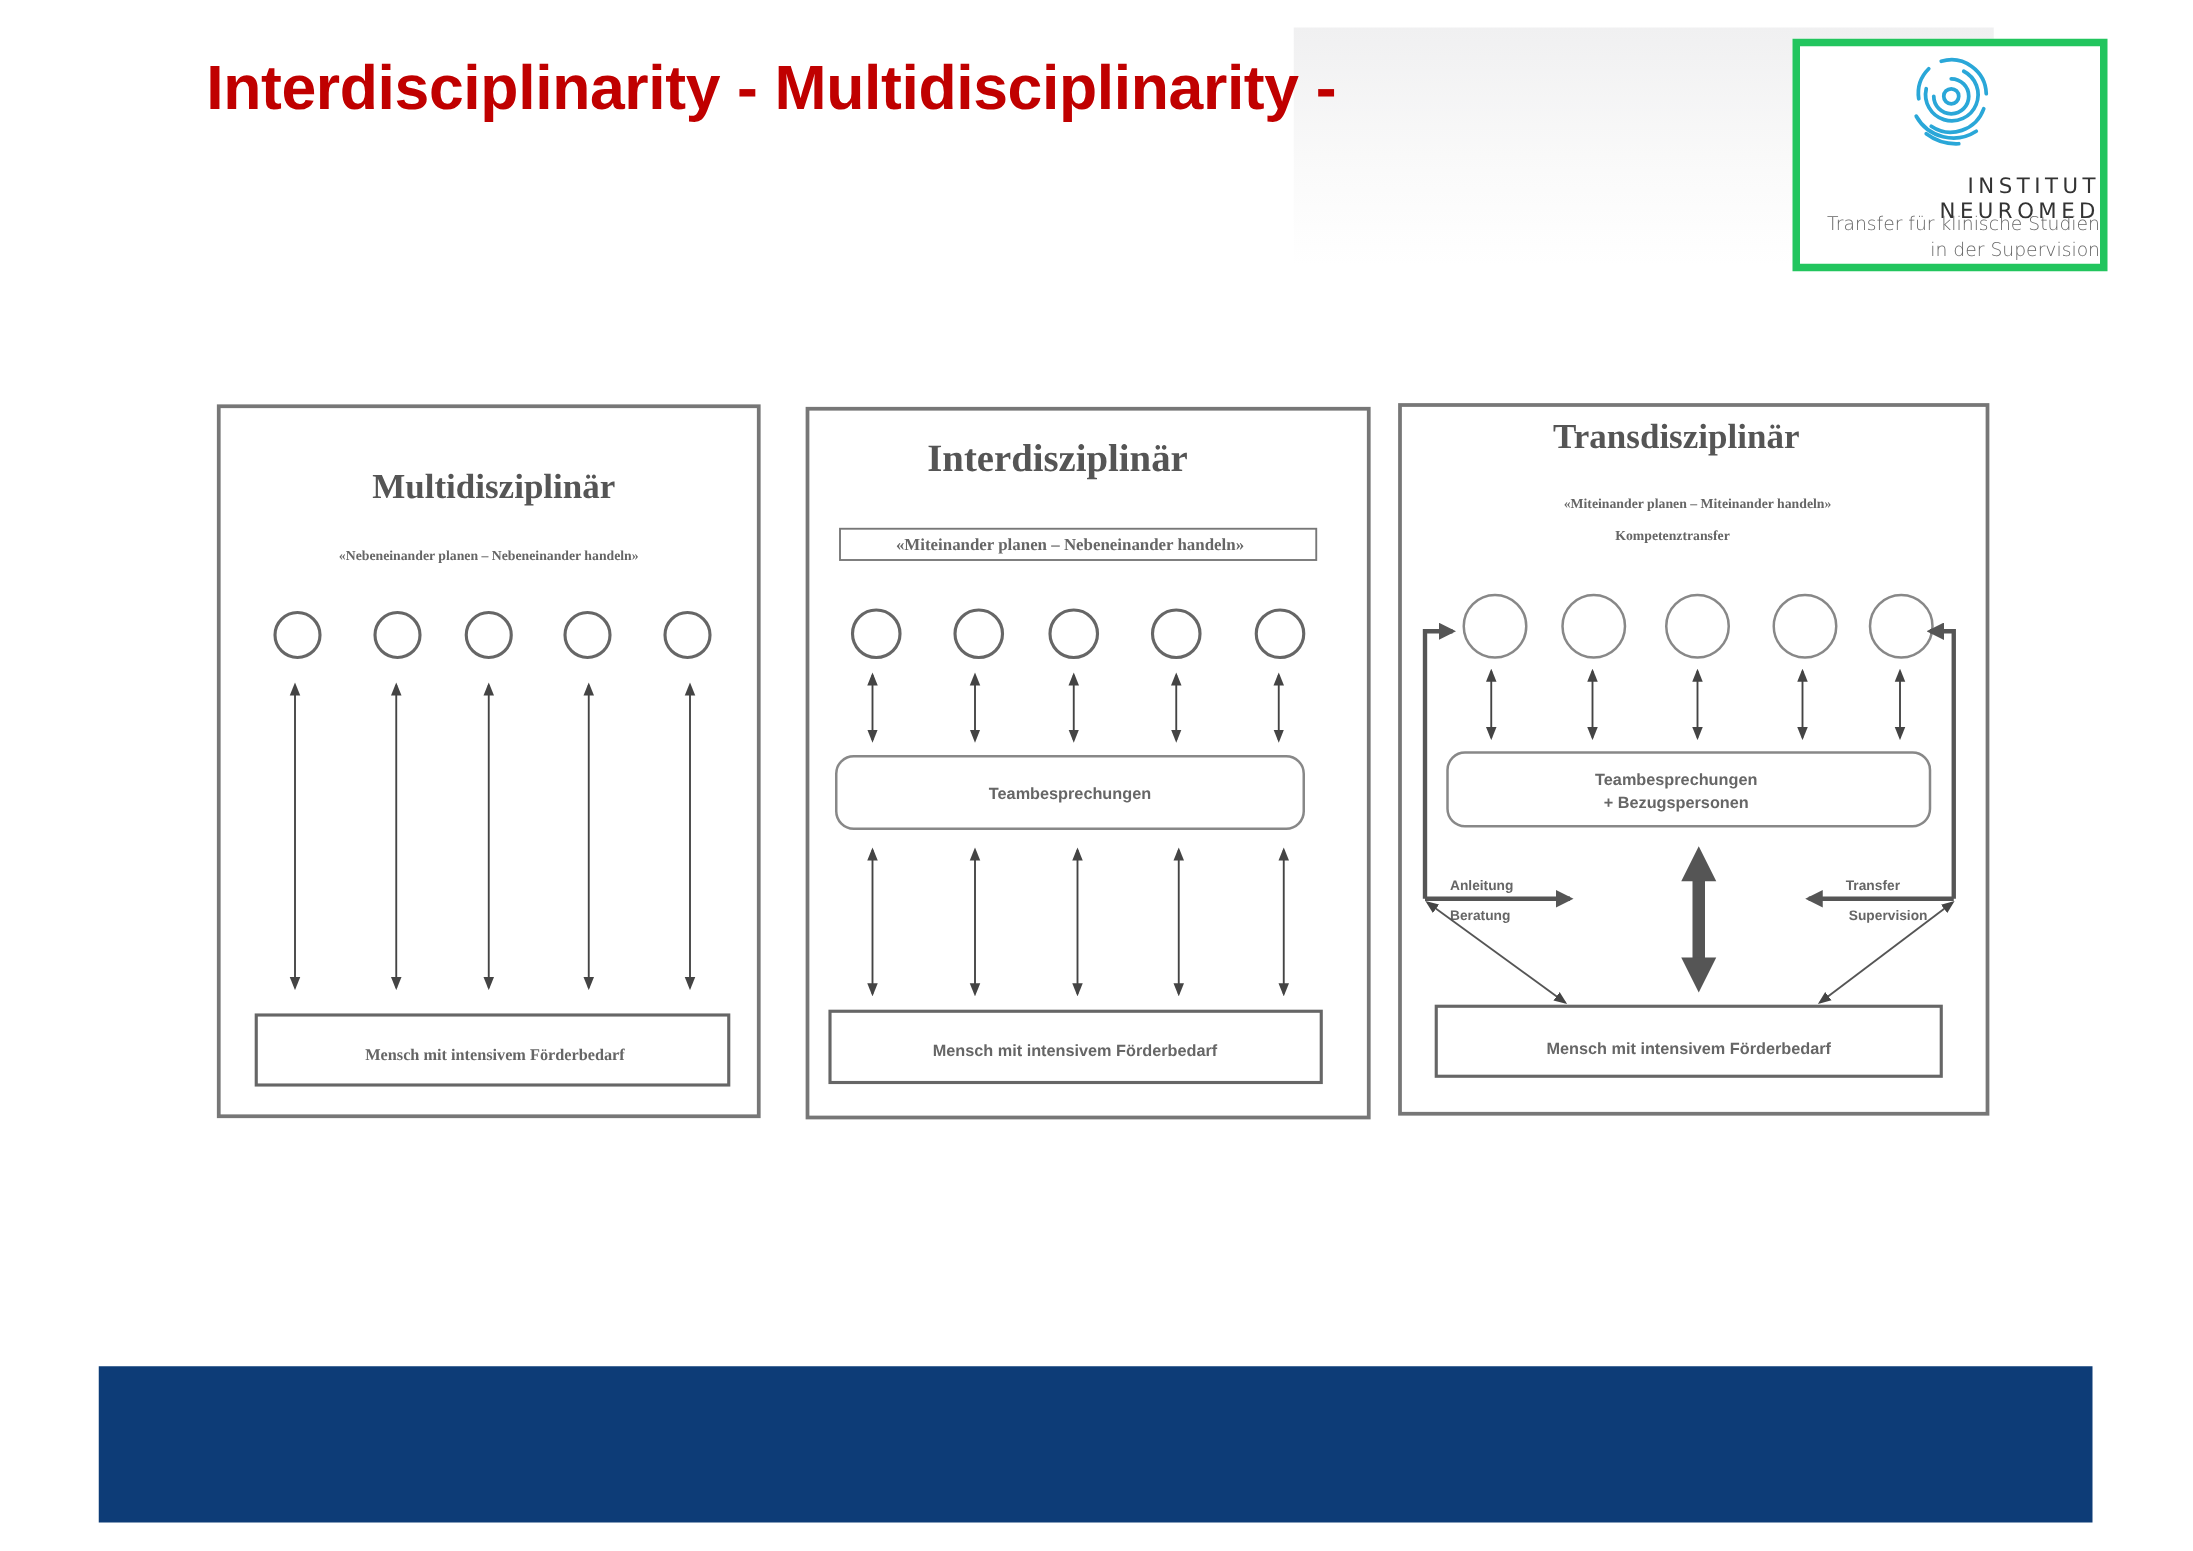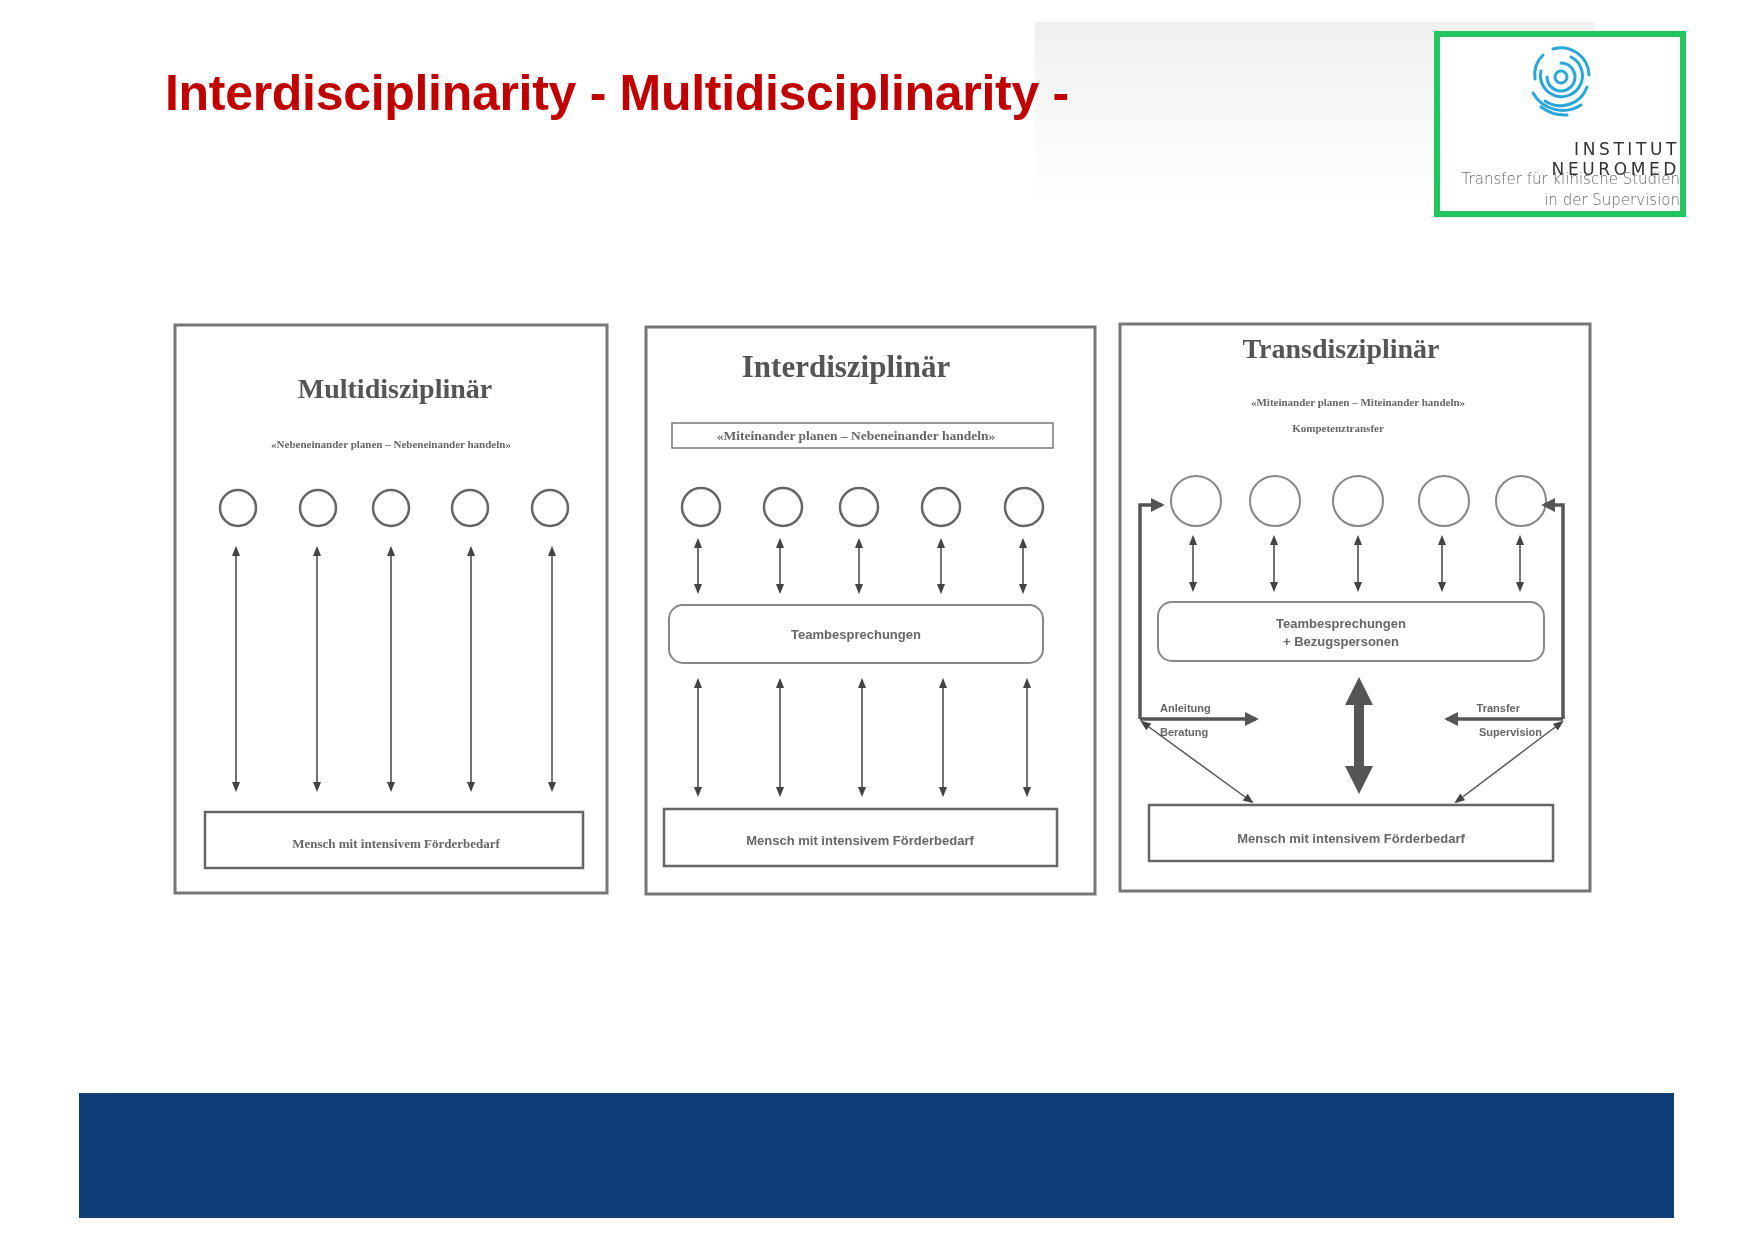--- a/index.html
+++ b/index.html
@@ -1,19 +1,19 @@
 <!DOCTYPE html>
 <html><head>
 <meta charset="utf-8">
 <style>
   html, body { margin:0; padding:0; }
   body { width:1754px; height:1241px; position:relative; background:#ffffff; overflow:hidden; font-family:"Liberation Sans", sans-serif; }
   .header-bg { position:absolute; left:1035px; top:22px; width:560px; height:190px;
     background:linear-gradient(180deg,#f0f0f1 0%,#fafafa 60%,#ffffff 100%); }
-  .title { position:absolute; left:165px; top:64px; margin:0; color:#c00000; font-family:"Liberation Sans", sans-serif;
+  .title { position:absolute; left:165px; top:41px; margin:0; color:#c00000; font-family:"Liberation Sans", sans-serif;
     font-weight:bold; font-size:50px; line-height:58px; letter-spacing:-0.3px; }
   .logo { position:absolute; left:1434px; top:31px; width:240px; height:174px; background:#fff; border:6px solid #22c55e; text-align:right; }
   .logo svg { position:absolute; left:87px; top:4px; }
   .logo-name { position:absolute; left:0; width:240px; top:102px; font-size:17px; letter-spacing:3.6px; color:#333; font-family:"DejaVu Sans", sans-serif; }
   .logo-sub { position:absolute; left:0; width:240px; font-size:15px; color:#666; font-family:"DejaVu Sans", sans-serif; font-weight:300; }
   .figure { position:absolute; left:0; top:0; width:1754px; height:1241px; }
   .panel-title { font-family:"Liberation Serif", serif; font-weight:bold; fill:#555; }
   .small-serif { font-family:"Liberation Serif", serif; font-weight:bold; fill:#666; }
   .small-sans { font-family:"Liberation Sans", sans-serif; font-weight:bold; fill:#666; }
   .footer-bar { position:absolute; left:79px; top:1093px; width:1595px; height:125px; background:#0d3c77; }

